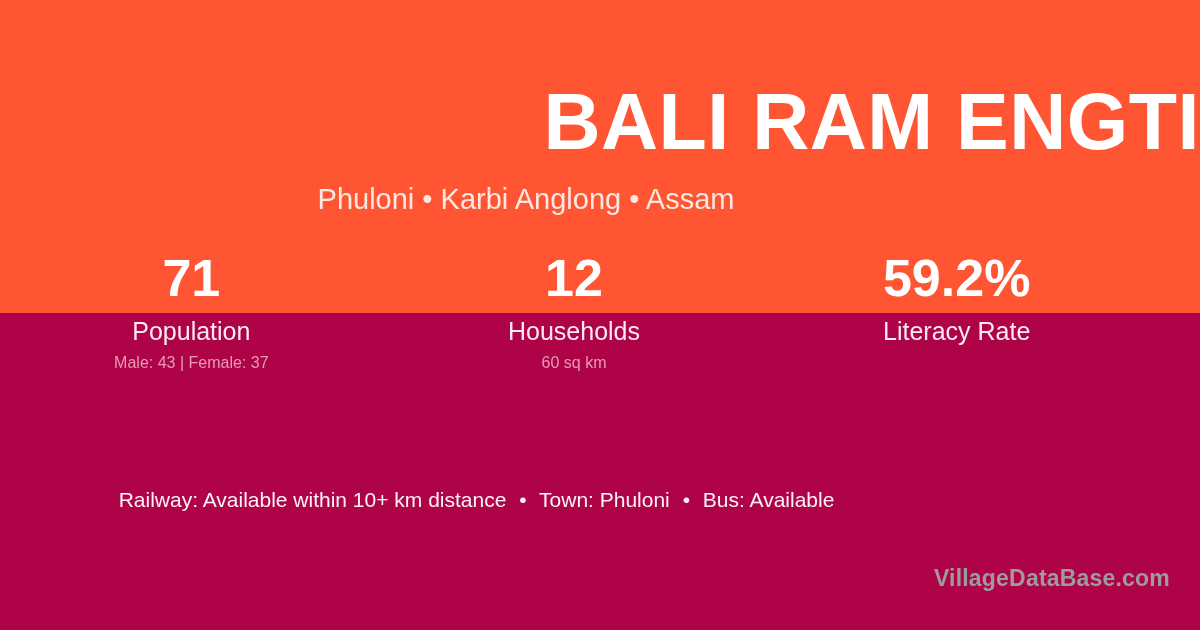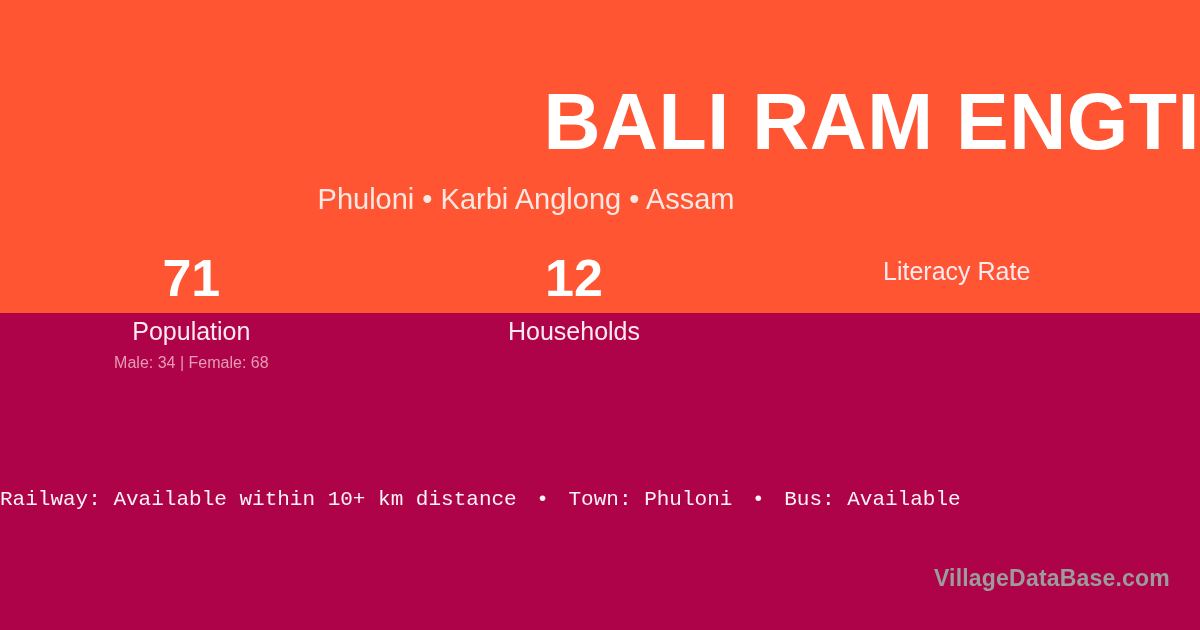--- a/index.html
+++ b/index.html
@@ -102,21 +102,20 @@
     position: absolute;
     left: 0;
     top: 486px;
     width: 953px;
     text-align: center;
     color: #FAF2F5;
     font-size: 21px;
     font-weight: normal;
     line-height: 28px;
     white-space: nowrap;
-    font-family: Liberation Mono, monospace;
   }
   .facility-sep {
     display: inline-block;
     padding: 0 7px;
     color: #FAF2F5;
   }
   .brand {
     position: absolute;
     right: 30px;
     top: 564px;
@@ -140,29 +139,31 @@
 
     <div class="village-title">BALI RAM ENGTI</div>
 
     <div class="village-subtitle">Phuloni • Karbi Anglong • Assam</div>
 
     <div class="stats-row">
 
       <div class="stat-col">
         <div class="stat-value">71</div>
         <div class="stat-label">Population</div>
-        <div class="stat-sub">Male: 34 | Female: 68</div>
+        <div class="stat-sub">Male: 43 | Female: 37</div>
       </div>
 
       <div class="stat-col">
         <div class="stat-value">12</div>
         <div class="stat-label">Households</div>
+        <div class="stat-sub">60 sq km</div>
       </div>
 
       <div class="stat-col">
+        <div class="stat-value">59.2%</div>
         <div class="stat-label">Literacy Rate</div>
       </div>
 
     </div>
 
     <div class="facility-line">
       <span>Railway: Available within 10+ km distance</span>
       <span class="facility-sep">•</span>
       <span>Town: Phuloni</span>
       <span class="facility-sep">•</span>

